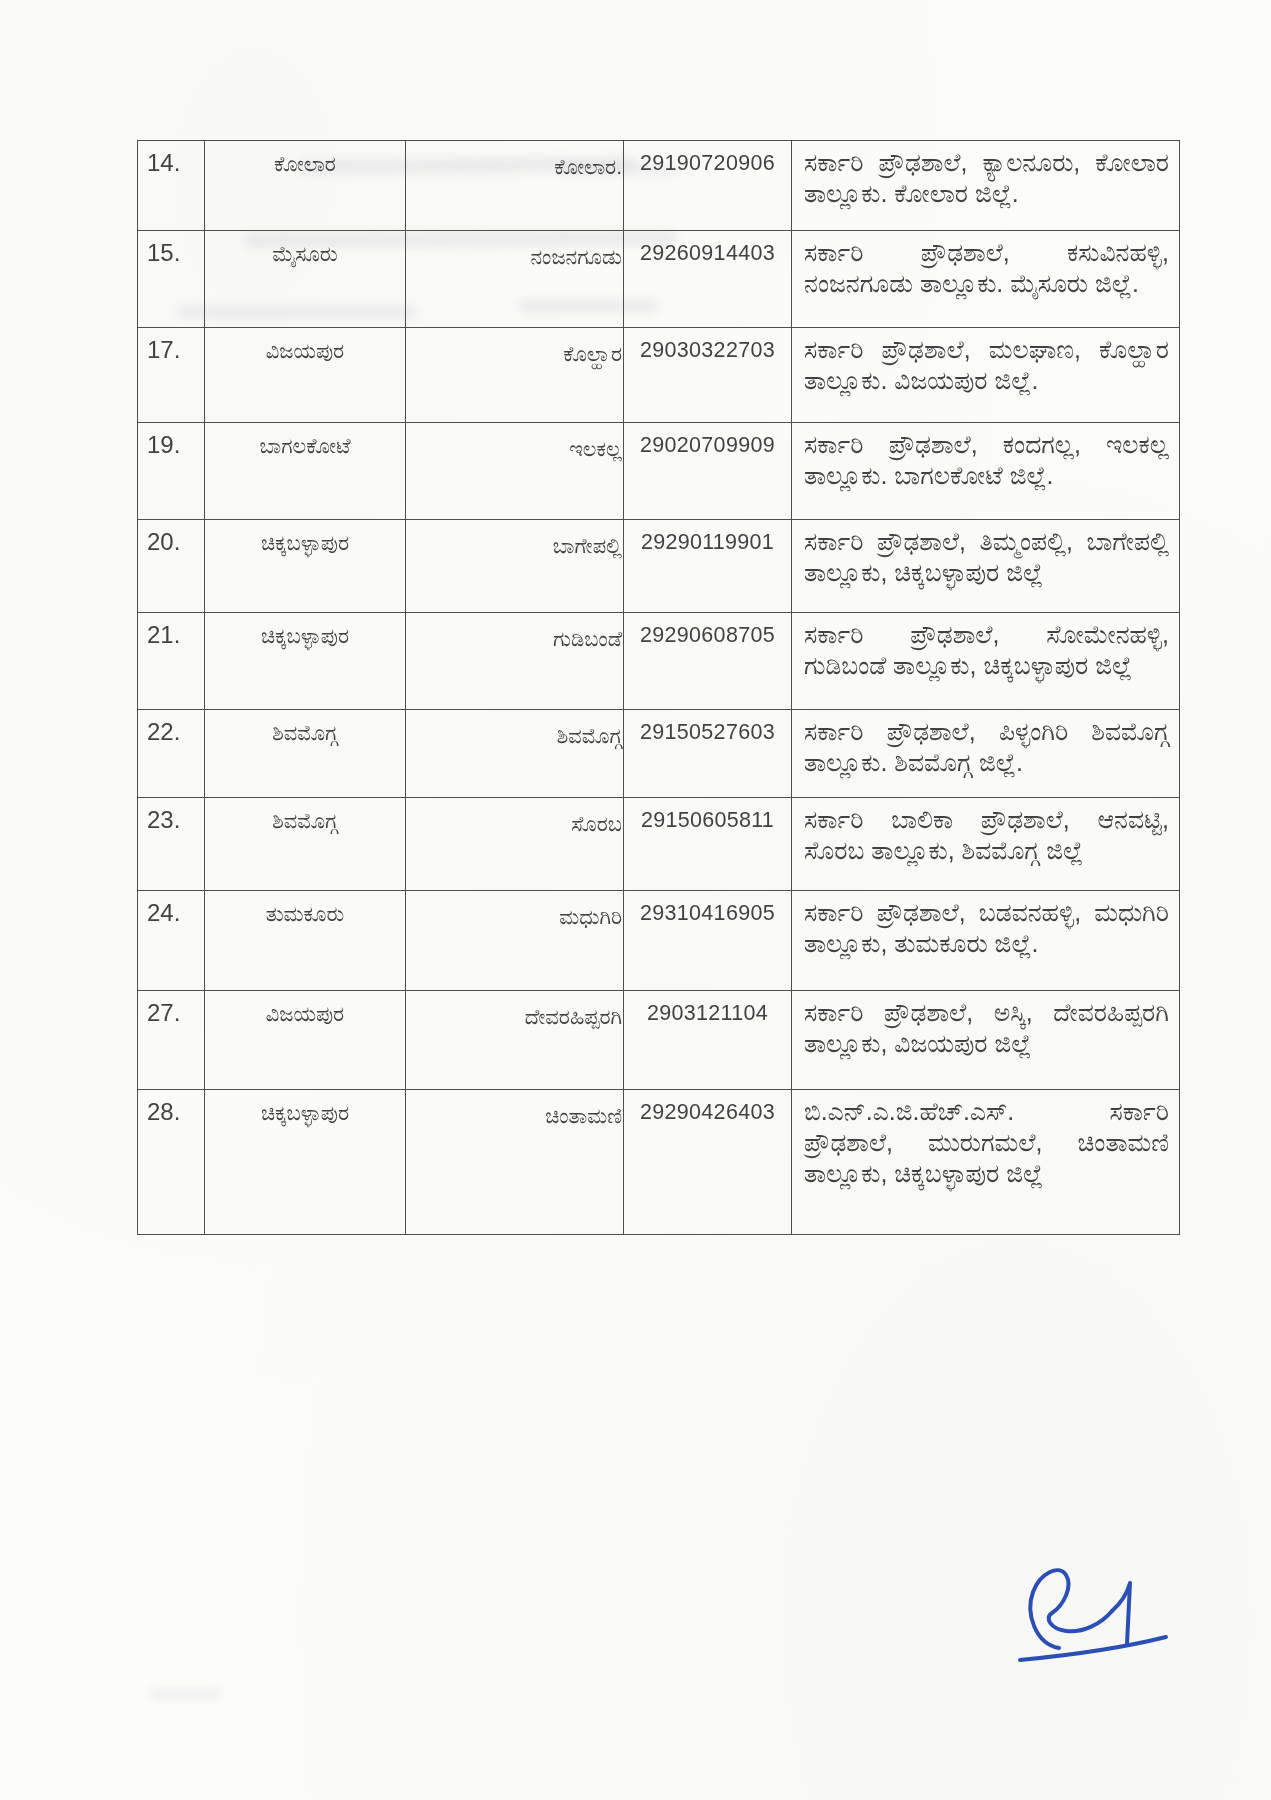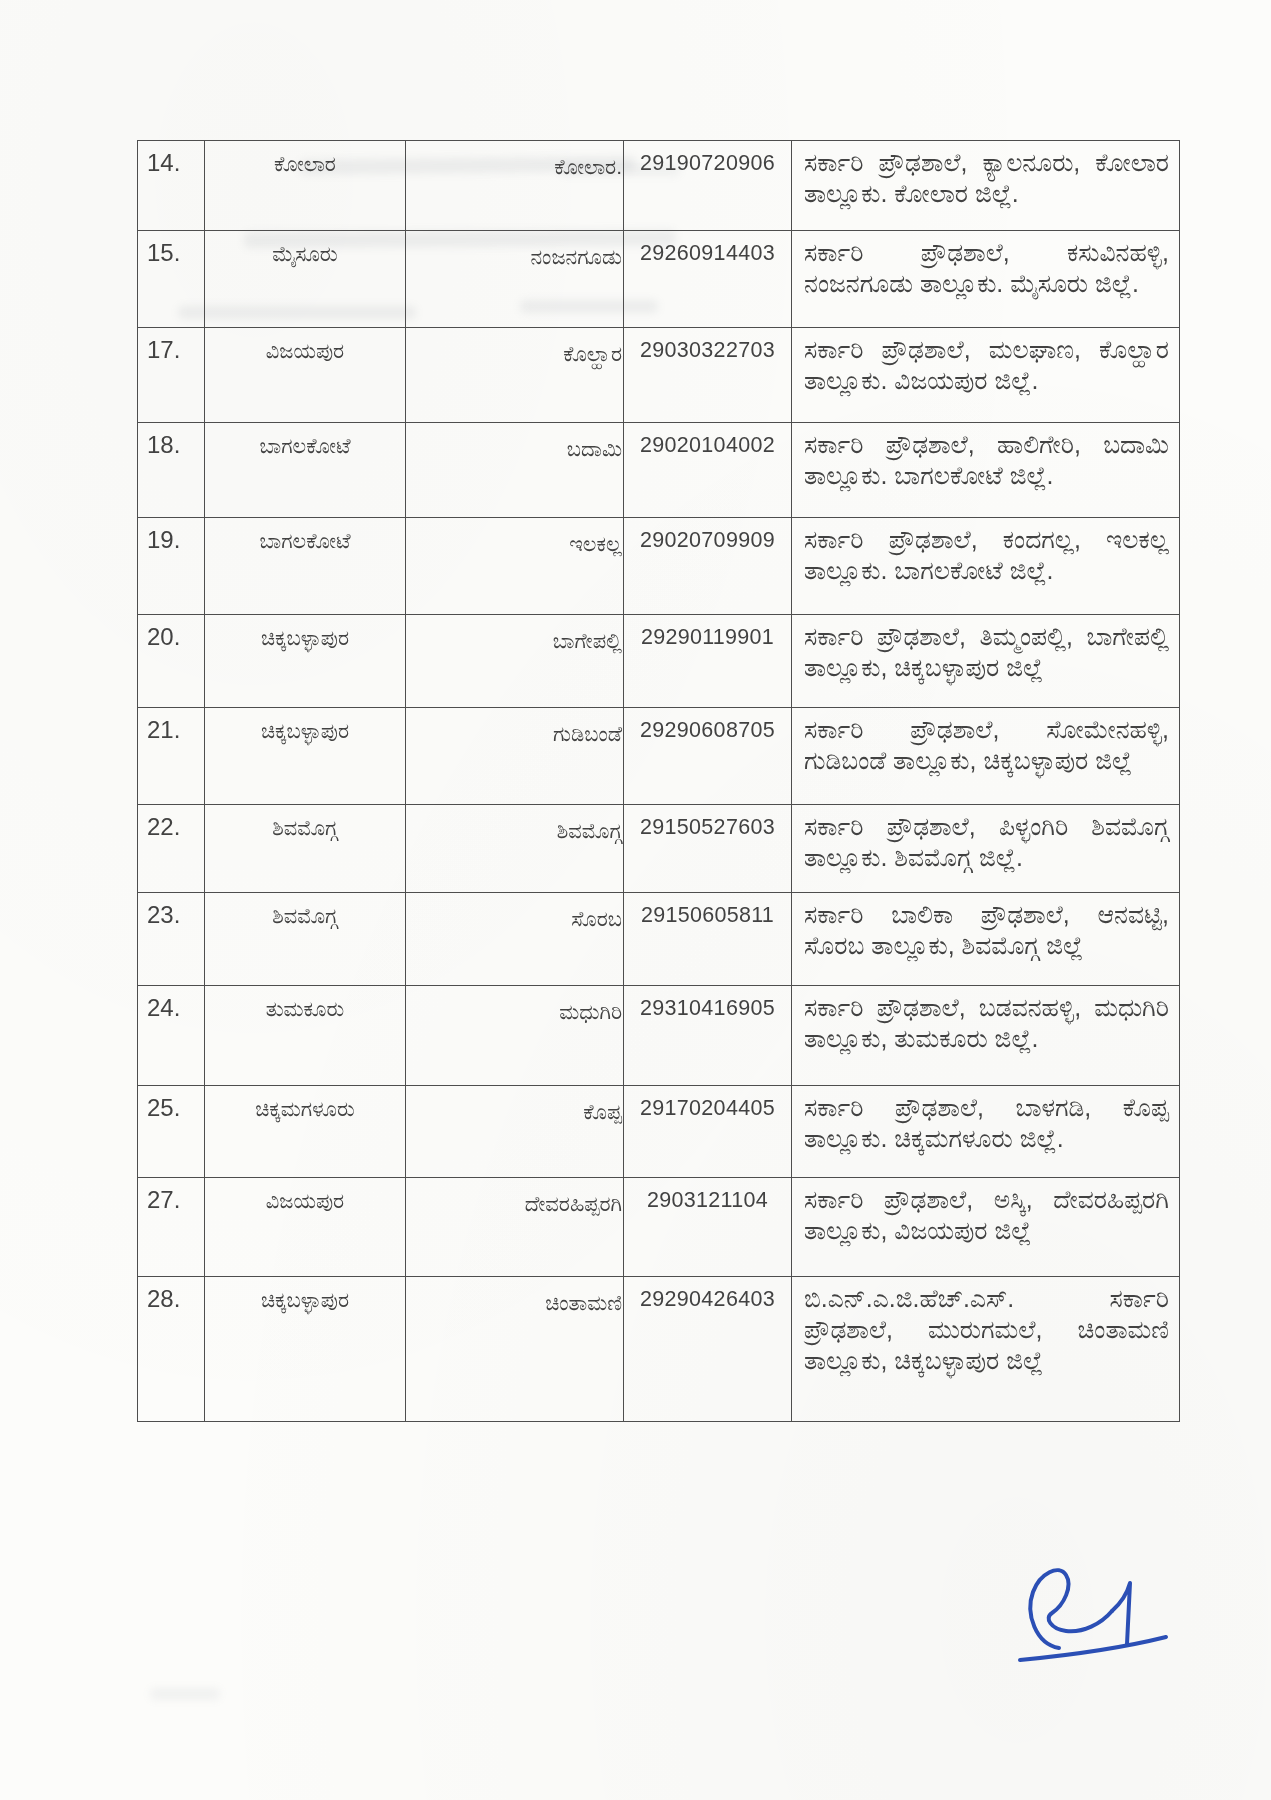--- a/index.html
+++ b/index.html
@@ -73,27 +73,20 @@
     <td class="c-code">29260914403</td>
     <td class="c-school">ಸರ್ಕಾರಿ ಪ್ರೌಢಶಾಲೆ, ಕಸುವಿನಹಳ್ಳಿ, ನಂಜನಗೂಡು ತಾಲ್ಲೂಕು. ಮೈಸೂರು ಜಿಲ್ಲೆ.</td>
   </tr>
       <tr style="height: 95px;">
     <td class="c-sl">17.</td>
     <td class="c-district">ವಿಜಯಪುರ</td>
     <td class="c-taluk">ಕೊಲ್ಹಾರ</td>
     <td class="c-code">29030322703</td>
     <td class="c-school">ಸರ್ಕಾರಿ ಪ್ರೌಢಶಾಲೆ, ಮಲಘಾಣ, ಕೊಲ್ಹಾರ ತಾಲ್ಲೂಕು. ವಿಜಯಪುರ ಜಿಲ್ಲೆ.</td>
   </tr>
-      <tr style="height: 95px;">
-    <td class="c-sl">18.</td>
-    <td class="c-district">ಬಾಗಲಕೋಟೆ</td>
-    <td class="c-taluk">ಬದಾಮಿ</td>
-    <td class="c-code">29020104002</td>
-    <td class="c-school">ಸರ್ಕಾರಿ ಪ್ರೌಢಶಾಲೆ, ಹಾಲಿಗೇರಿ, ಬದಾಮಿ ತಾಲ್ಲೂಕು. ಬಾಗಲಕೋಟೆ ಜಿಲ್ಲೆ.</td>
-  </tr>
       <tr style="height: 97px;">
     <td class="c-sl">19.</td>
     <td class="c-district">ಬಾಗಲಕೋಟೆ</td>
     <td class="c-taluk">ಇಲಕಲ್ಲ</td>
     <td class="c-code">29020709909</td>
     <td class="c-school">ಸರ್ಕಾರಿ ಪ್ರೌಢಶಾಲೆ, ಕಂದಗಲ್ಲ, ಇಲಕಲ್ಲ ತಾಲ್ಲೂಕು. ಬಾಗಲಕೋಟೆ ಜಿಲ್ಲೆ.</td>
   </tr>
       <tr style="height: 93px;">
     <td class="c-sl">20.</td>
     <td class="c-district">ಚಿಕ್ಕಬಳ್ಳಾಪುರ</td>
@@ -122,27 +115,20 @@
     <td class="c-code">29150605811</td>
     <td class="c-school">ಸರ್ಕಾರಿ ಬಾಲಿಕಾ ಪ್ರೌಢಶಾಲೆ, ಆನವಟ್ಟಿ, ಸೊರಬ ತಾಲ್ಲೂಕು, ಶಿವಮೊಗ್ಗ ಜಿಲ್ಲೆ</td>
   </tr>
       <tr style="height: 100px;">
     <td class="c-sl">24.</td>
     <td class="c-district">ತುಮಕೂರು</td>
     <td class="c-taluk">ಮಧುಗಿರಿ</td>
     <td class="c-code">29310416905</td>
     <td class="c-school">ಸರ್ಕಾರಿ ಪ್ರೌಢಶಾಲೆ, ಬಡವನಹಳ್ಳಿ, ಮಧುಗಿರಿ ತಾಲ್ಲೂಕು, ತುಮಕೂರು ಜಿಲ್ಲೆ.</td>
   </tr>
-      <tr style="height: 92px;">
-    <td class="c-sl">25.</td>
-    <td class="c-district">ಚಿಕ್ಕಮಗಳೂರು</td>
-    <td class="c-taluk">ಕೊಪ್ಪ</td>
-    <td class="c-code">29170204405</td>
-    <td class="c-school">ಸರ್ಕಾರಿ ಪ್ರೌಢಶಾಲೆ, ಬಾಳಗಡಿ, ಕೊಪ್ಪ ತಾಲ್ಲೂಕು. ಚಿಕ್ಕಮಗಳೂರು ಜಿಲ್ಲೆ.</td>
-  </tr>
       <tr style="height: 99px;">
     <td class="c-sl">27.</td>
     <td class="c-district">ವಿಜಯಪುರ</td>
     <td class="c-taluk">ದೇವರಹಿಪ್ಪರಗಿ</td>
     <td class="c-code">2903121104</td>
     <td class="c-school">ಸರ್ಕಾರಿ ಪ್ರೌಢಶಾಲೆ, ಅಸ್ಕಿ, ದೇವರಹಿಪ್ಪರಗಿ ತಾಲ್ಲೂಕು, ವಿಜಯಪುರ ಜಿಲ್ಲೆ</td>
   </tr>
       <tr style="height: 145px;">
     <td class="c-sl">28.</td>
     <td class="c-district">ಚಿಕ್ಕಬಳ್ಳಾಪುರ</td>

